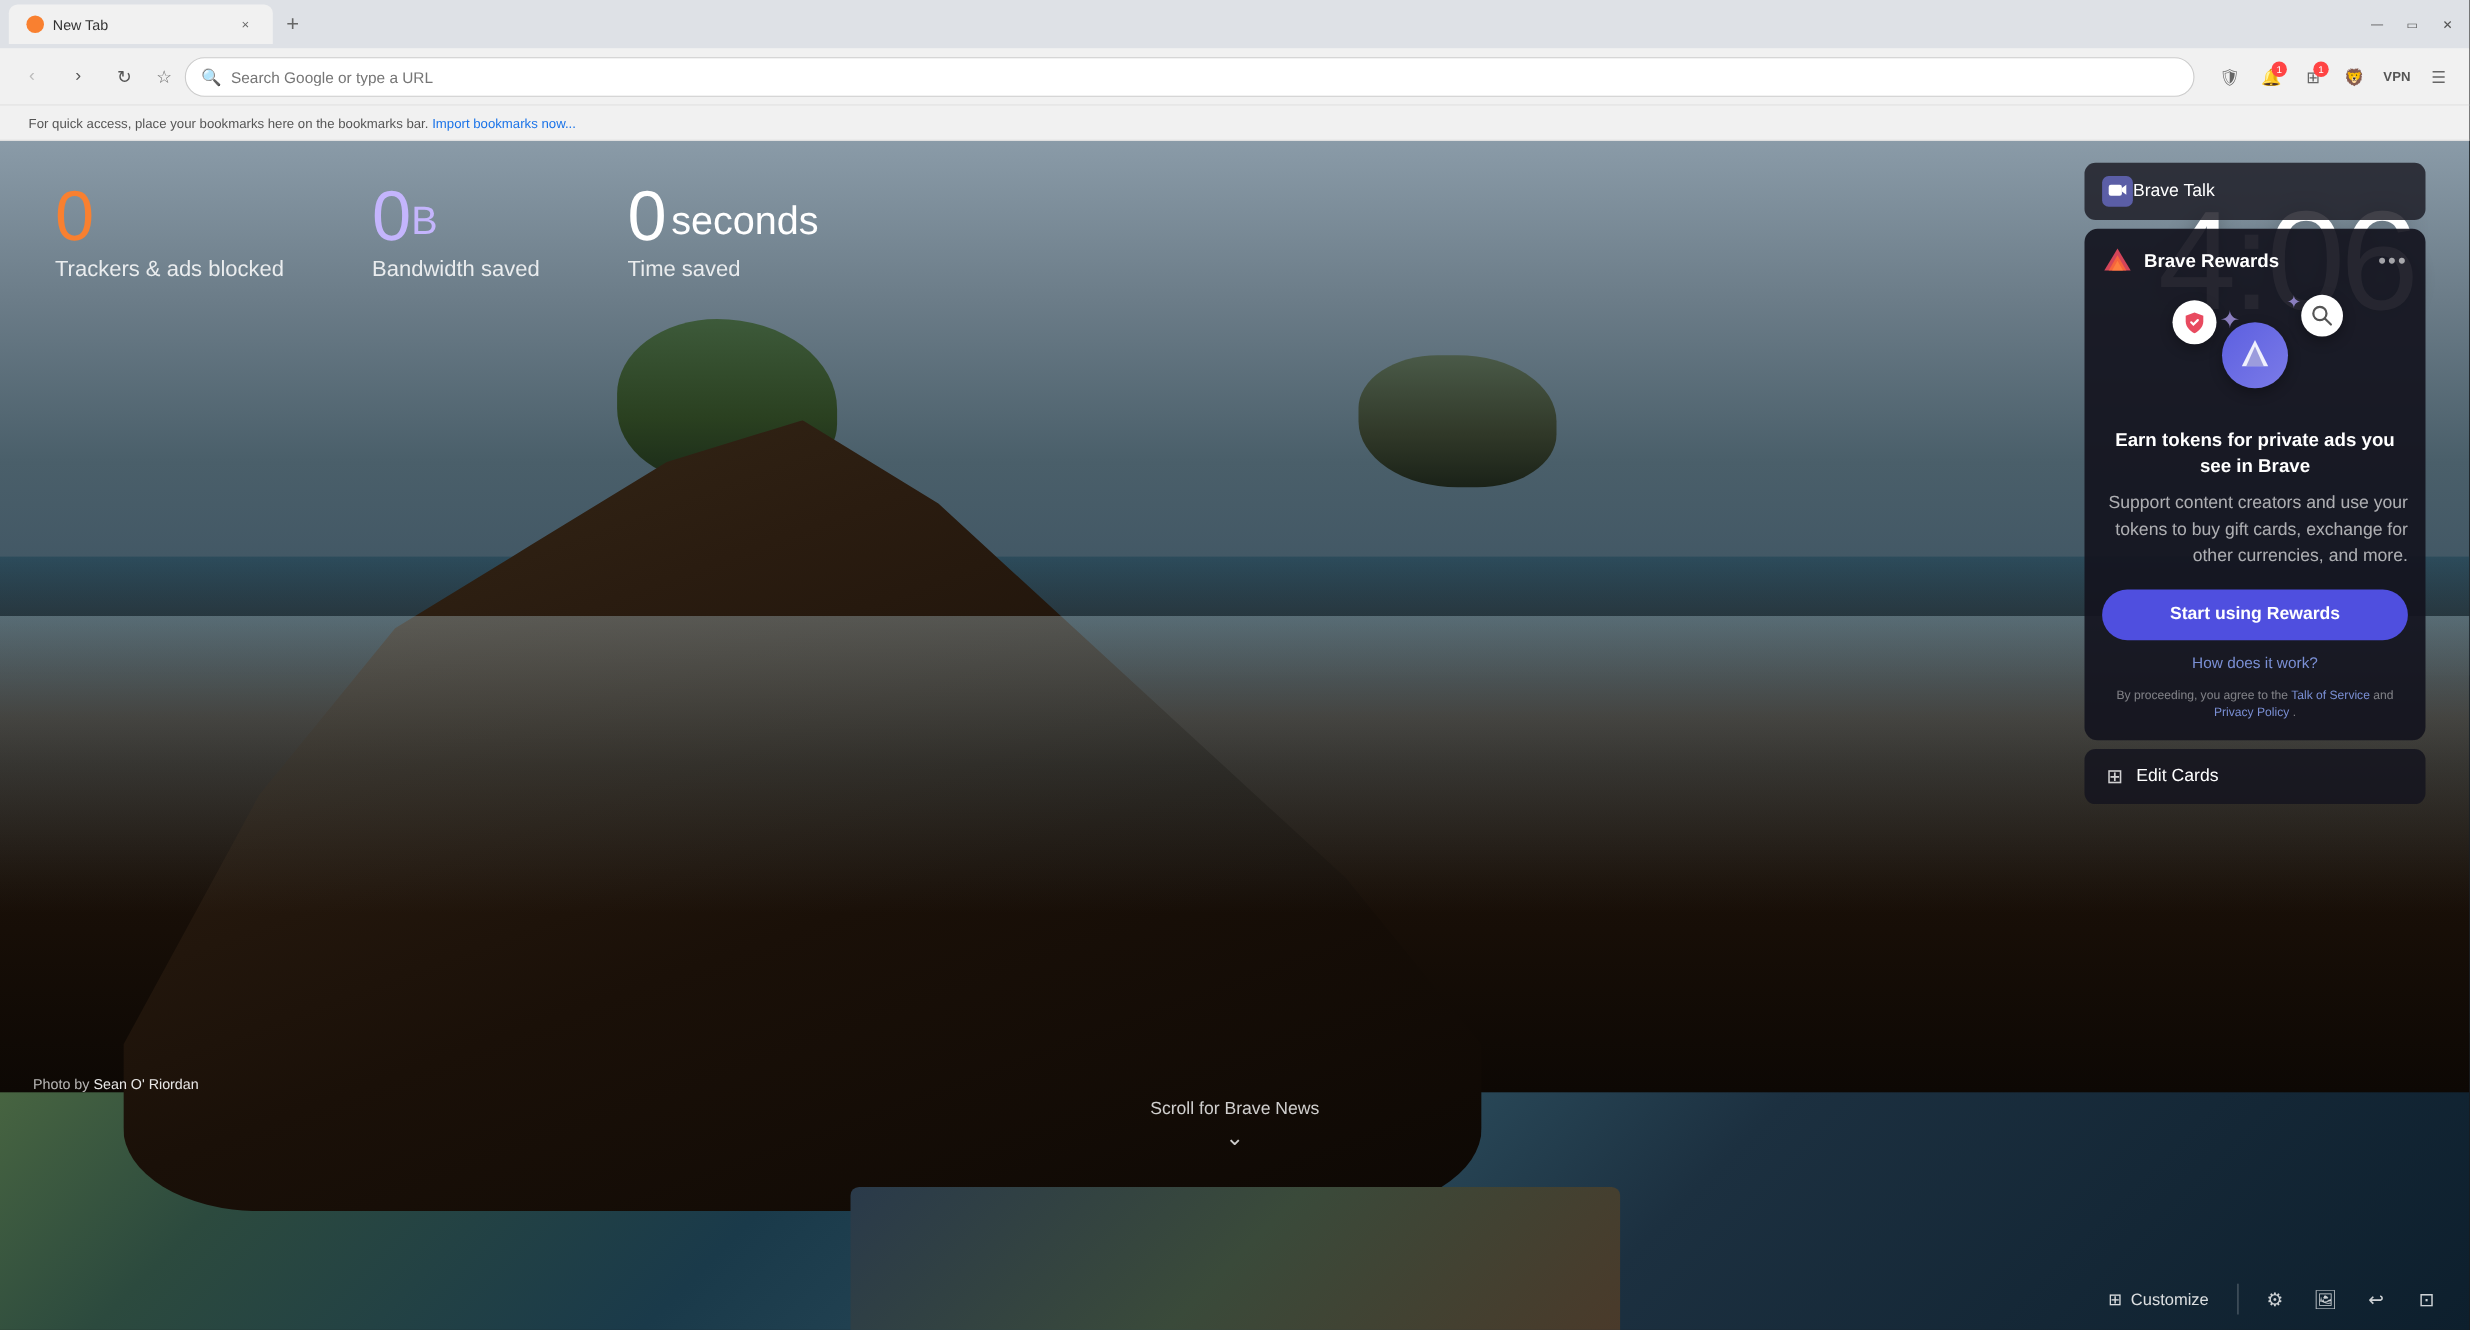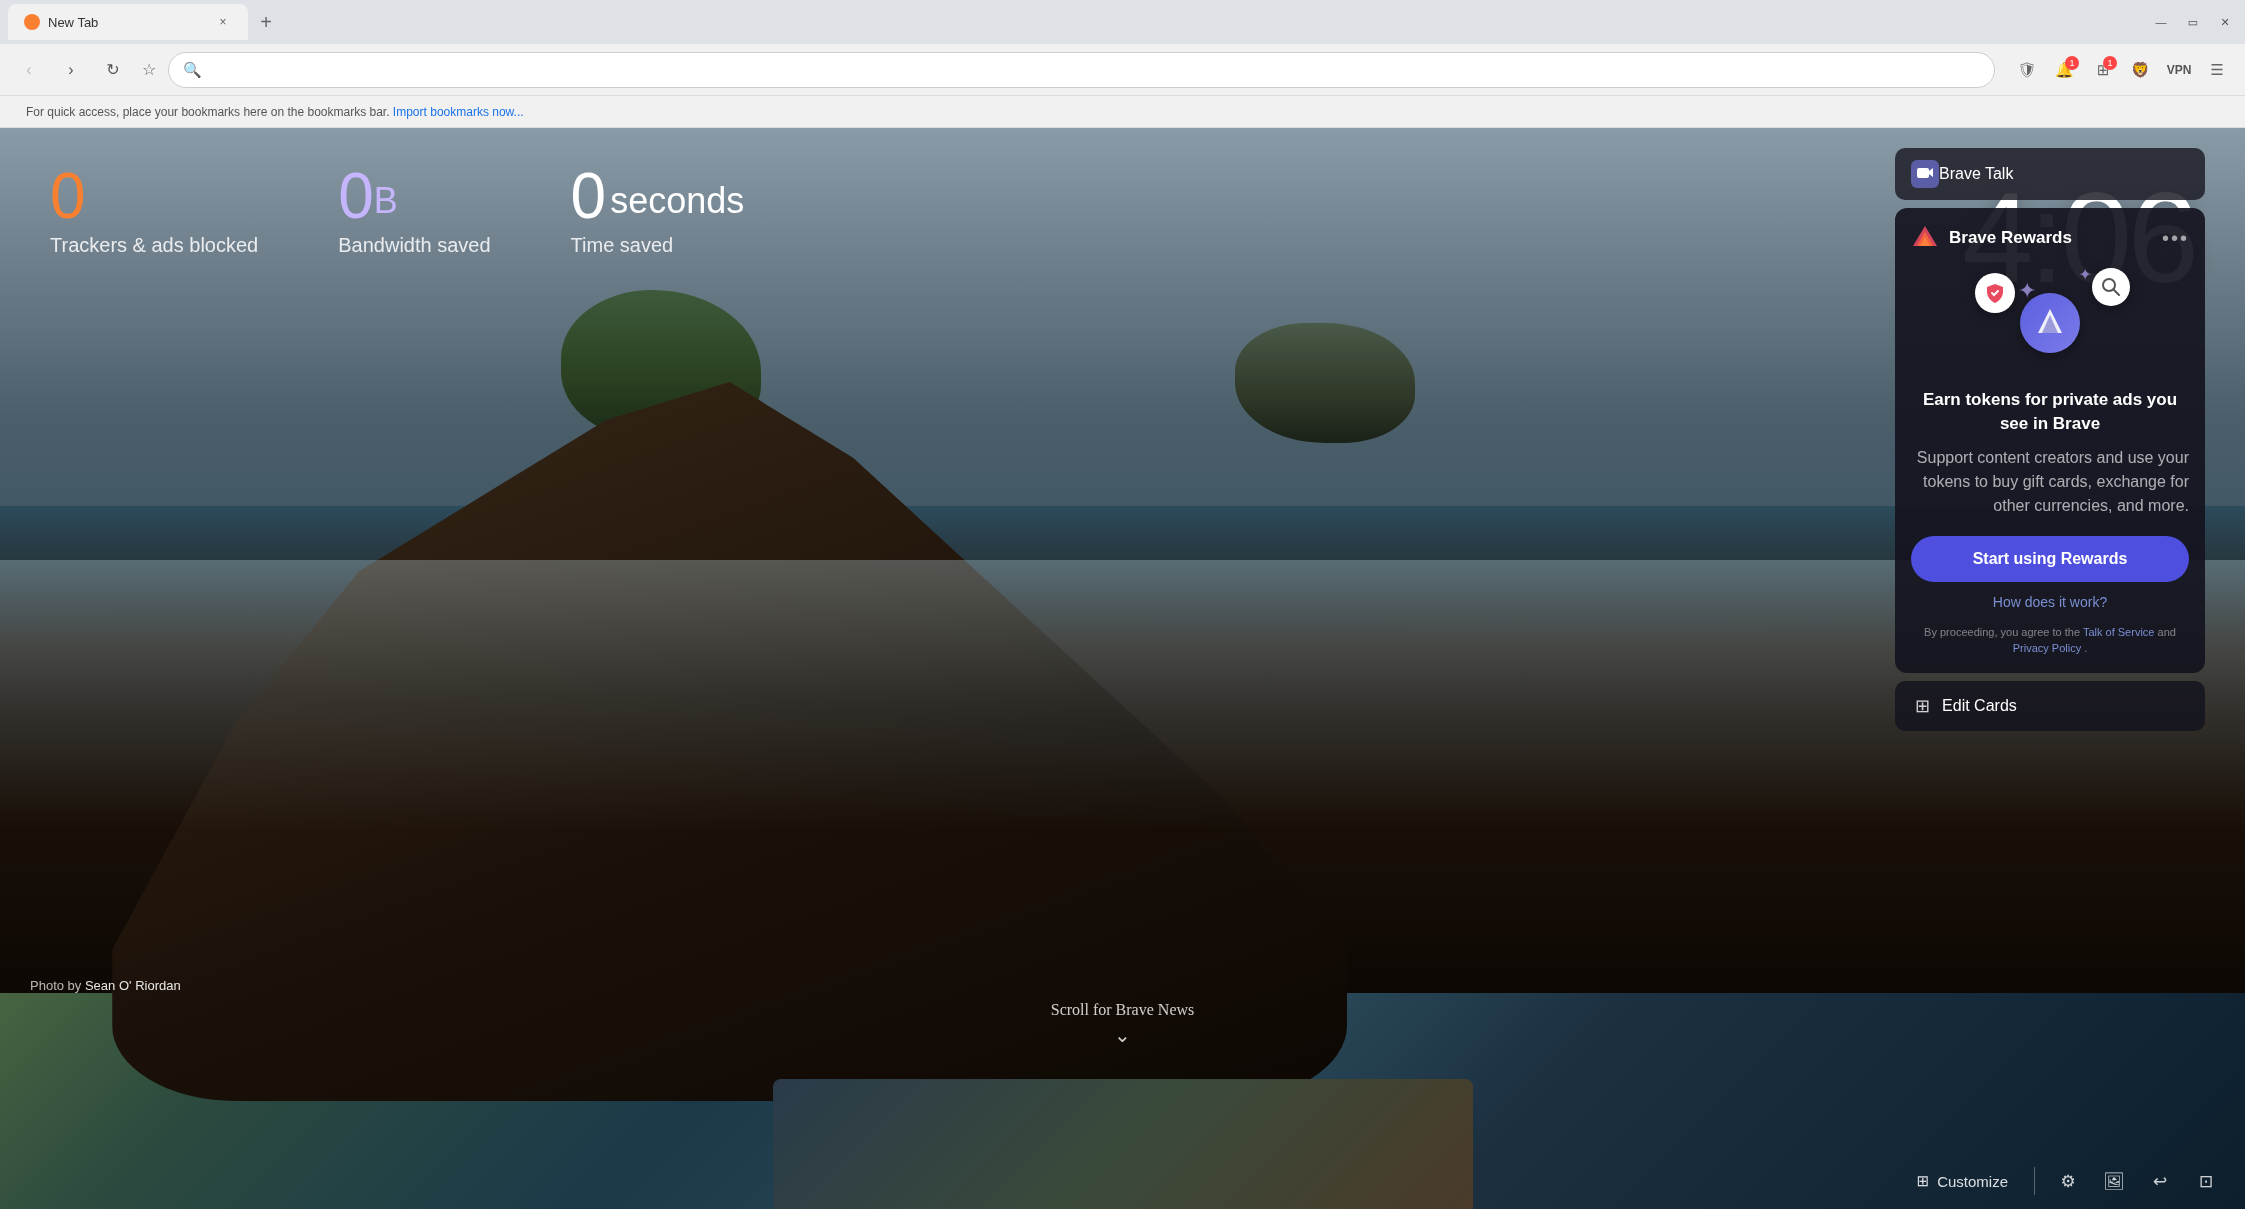--- a/index.html
+++ b/index.html
@@ -340,21 +340,20 @@
     
     .scroll-news {
       position: absolute;
       bottom: 15%;
       left: 50%;
       transform: translateX(-50%);
       text-align: center;
       color: rgba(255,255,255,0.8);
       font-size: 16px;
       cursor: pointer;
-      font-family: Liberation Serif, serif;
     }
 
     .scroll-chevron {
       display: block;
       text-align: center;
       font-size: 20px;
       margin-top: 4px;
     }
 
     
@@ -646,20 +645,21 @@
     </div>
   </div>
 
   <div class="nav-bar">
     <div class="nav-btn disabled">‹</div>
     <div class="nav-btn">›</div>
     <div class="nav-btn">↻</div>
     <span class="bookmark-star">☆</span>
     <div class="address-bar">
       <span class="search-icon-addr">🔍</span>
+      <input class="address-input" type="text" placeholder="Search Google or type a URL" style="">
     </div>
     <div class="toolbar-icons">
       <div class="toolbar-icon">
         <span>🛡</span>
       </div>
       <div class="toolbar-icon">
         <span>🔔</span>
         <span class="badge">1</span>
       </div>
       <div class="toolbar-icon">

